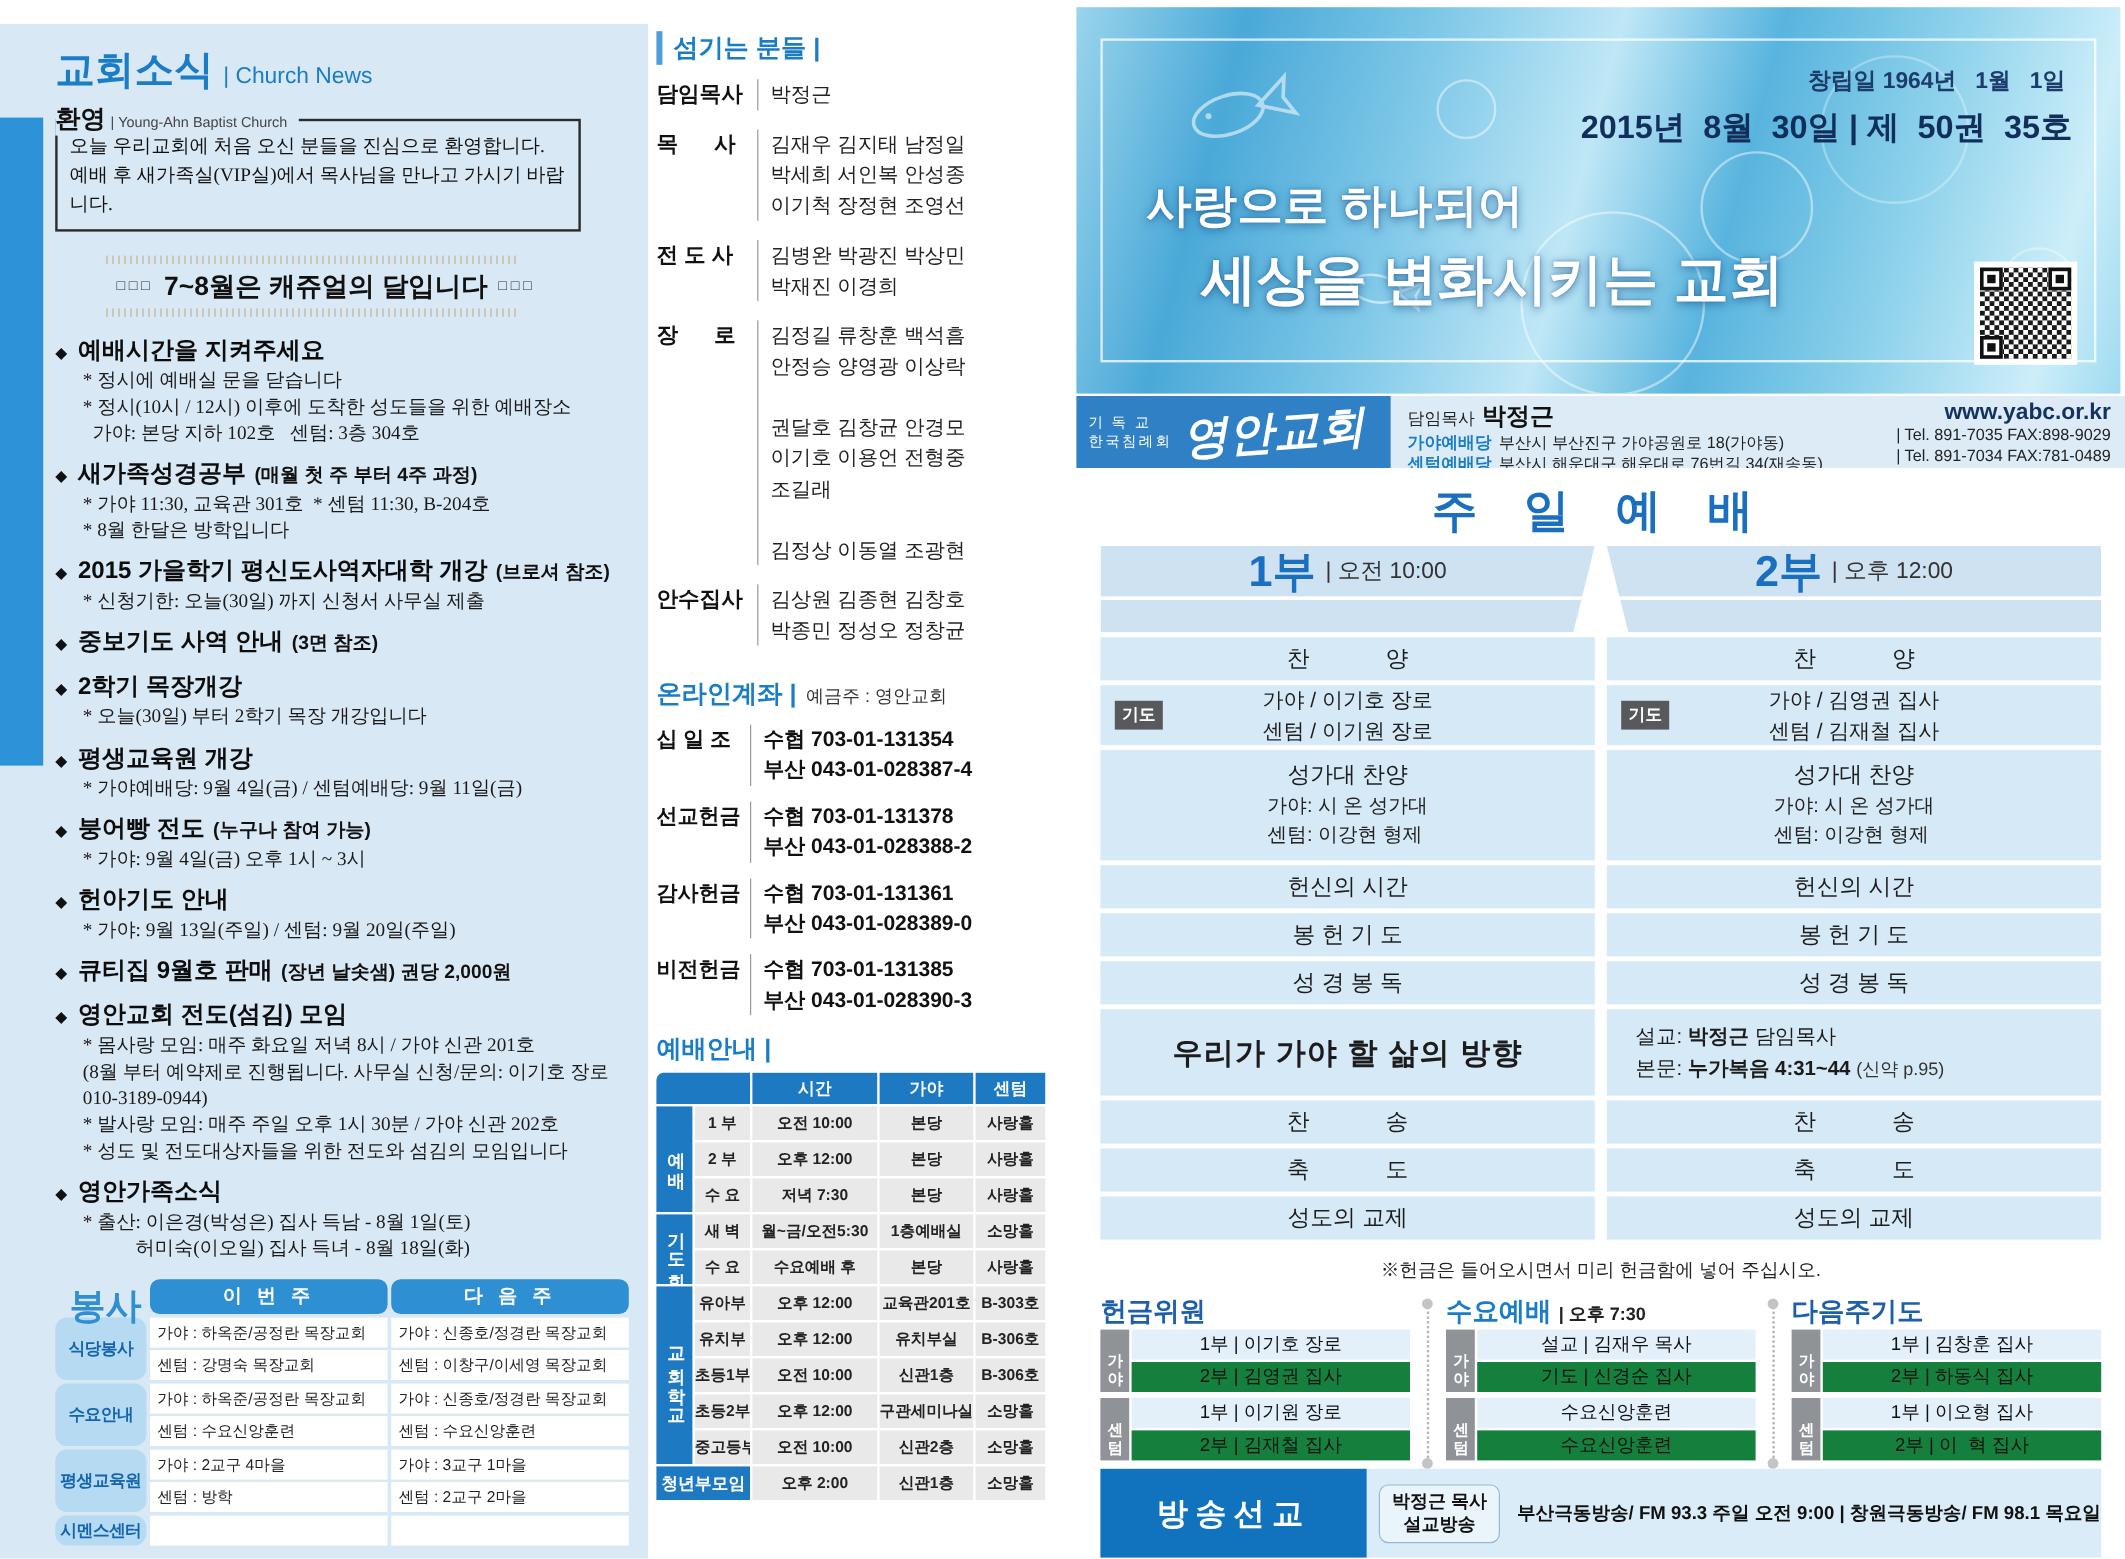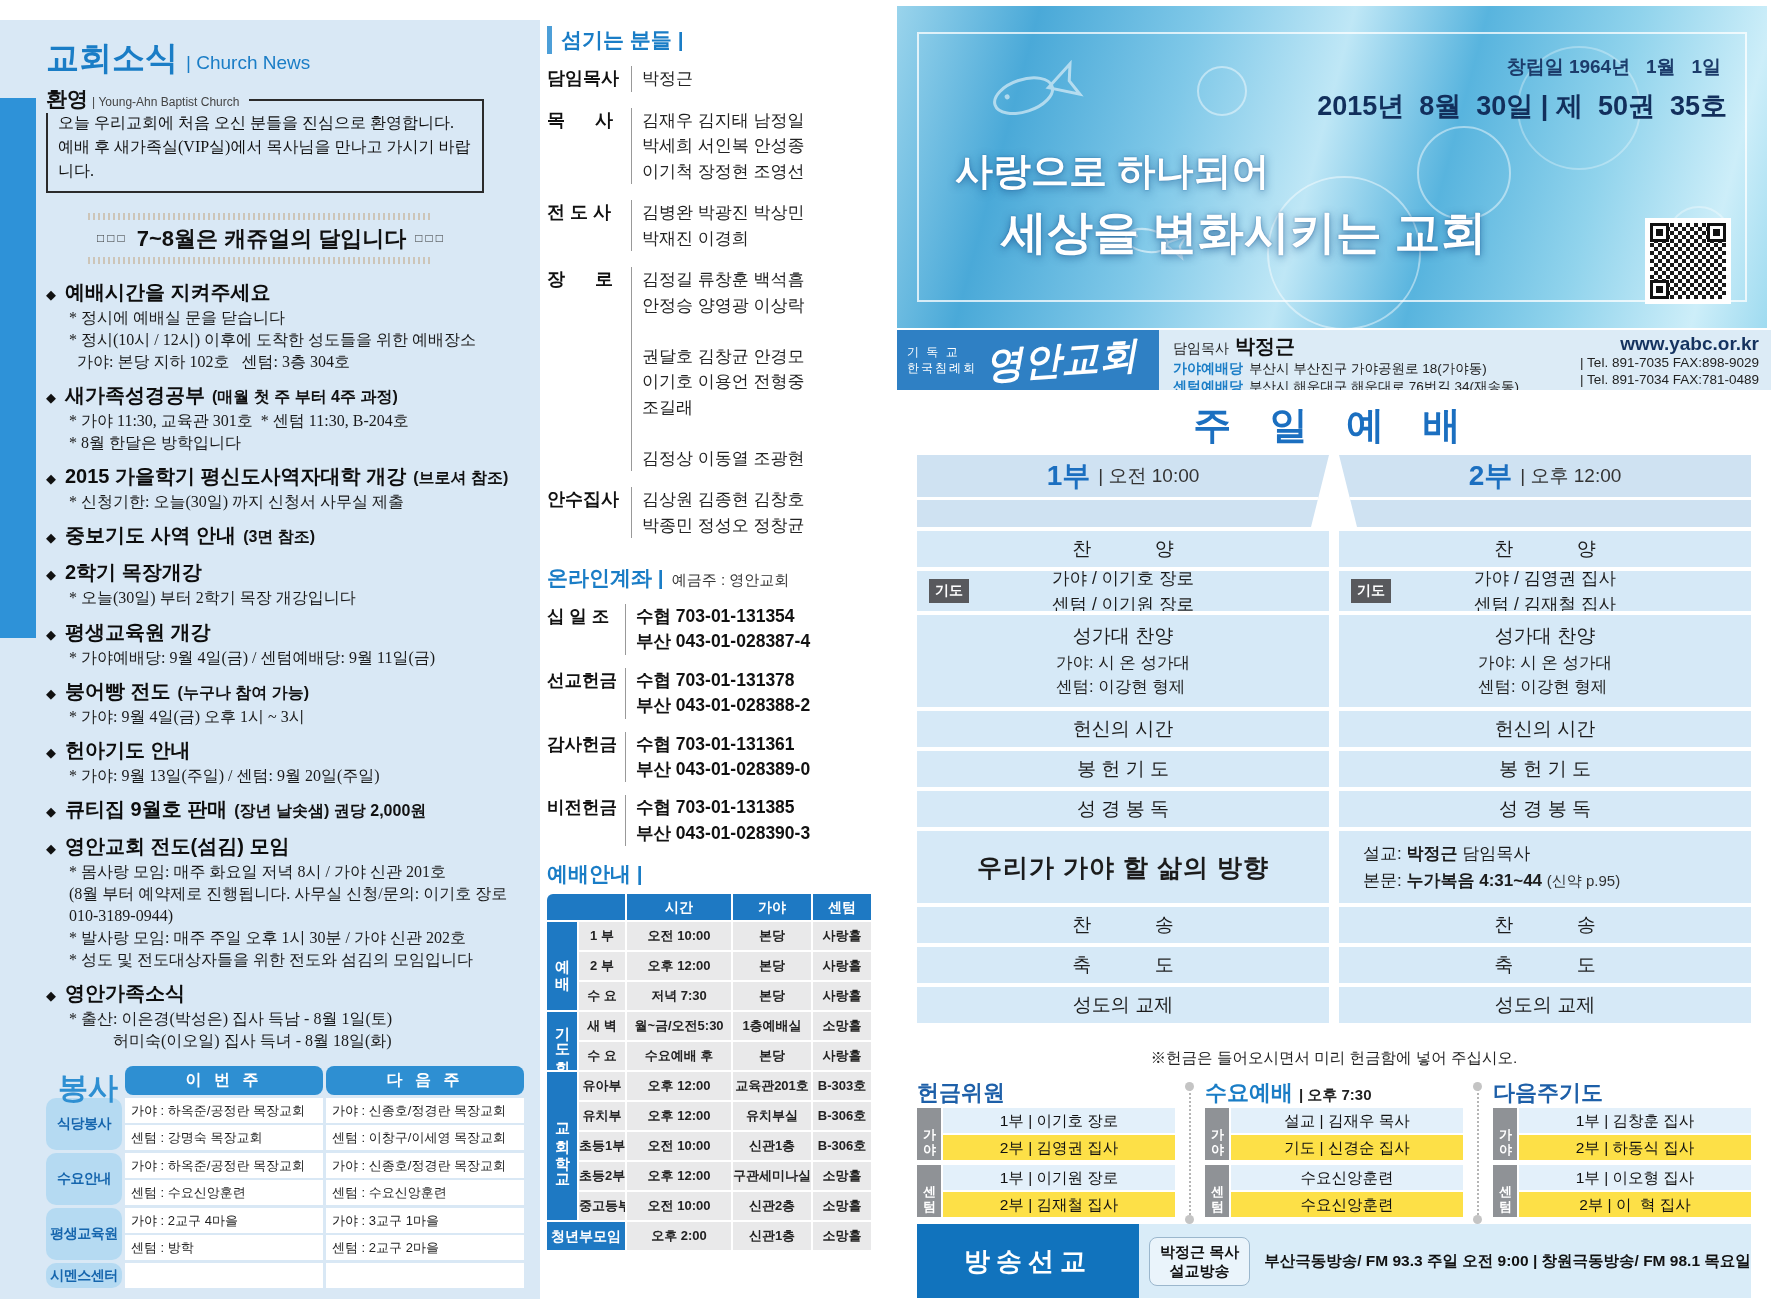--- a/index.html
+++ b/index.html
@@ -102,25 +102,25 @@
   .mi-right{text-align:right;}
   .website{font-size:19px;font-weight:bold;color:#14325f;}
   .tel{font-size:13.5px;color:#222;line-height:1.25;white-space:nowrap;}
   .sunday-title{position:absolute;top:400px;left:0;width:874px;text-align:center;font-size:38px;font-weight:bold;color:#1b6fc0;letter-spacing:14px;white-space:nowrap;}
   .worship{position:absolute;top:455px;left:20px;width:834px;display:flex;gap:10px;}
   .wcol{flex:1;display:flex;flex-direction:column;gap:4px;min-width:0;}
   .wbanner{background:#cfe2f2;height:72px;}
   .cut-r{-webkit-clip-path:polygon(0 0,100% 0,calc(100% - 18px) 100%,0 100%);clip-path:polygon(0 0,100% 0,calc(100% - 18px) 100%,0 100%);}
   .cut-l{-webkit-clip-path:polygon(0 0,100% 0,100% 100%,18px 100%);clip-path:polygon(0 0,100% 0,100% 100%,18px 100%);}
   .wb-top{height:42px;display:flex;align-items:center;justify-content:center;border-bottom:3px solid #fff;}
-  .wb-part{font-size:28px;font-weight:bold;color:#1b6fc0;margin-right:8px;}
+  .wb-part{font-size:36px;font-weight:bold;color:#1b6fc0;margin-right:8px;}
   .wb-time{font-size:19px;color:#333;white-space:pre;}
   .wb-sub{height:27px;line-height:27px;text-align:center;font-size:15.5px;color:#222;white-space:nowrap;overflow:hidden;margin-top:43px;}
   .wrow{background:#d6e9f7;display:flex;align-items:center;justify-content:center;font-size:19px;color:#1c1c1c;white-space:pre;overflow:hidden;}
-  .h36{height:36px;} .h54{height:40px;} .h92{height:92px;} .h72{height:72px;}
+  .h36{height:36px;} .h54{height:50px;} .h92{height:92px;} .h72{height:72px;}
   .prayer-row{position:relative;}
   .prayer-badge{position:absolute;left:12px;top:50%;transform:translateY(-50%);background:#58595d;color:#fff;font-size:14px;font-weight:bold;padding:3px 6px;}
   .prayer-text{white-space:pre-line;font-size:17.5px;line-height:1.5;text-align:left;}
   .choir-row{flex-direction:column;gap:2px;}
   .choir-title{font-size:19px;}
   .choir-detail{font-size:16.5px;white-space:pre-line;line-height:1.45;text-align:left;color:#222;}
   .sermon-left{font-size:25px;font-weight:bold;letter-spacing:1px;}
   .sermon-right{flex-direction:column;align-items:flex-start;justify-content:center;padding-left:24px;gap:4px;}
   .sr-line{font-size:17px;white-space:pre;}
   .sr-b{font-weight:bold;}
@@ -131,21 +131,21 @@
   .csep{width:0;border-left:2px dotted #b5b5b5;margin:8px 14px 0;position:relative;}
   .csep::before,.csep::after{content:"";position:absolute;width:9px;height:9px;background:#c4c4c4;border-radius:50%;left:-6px;}
   .csep::before{top:-4px;} .csep::after{bottom:-2px;}
   .ctitle{text-align:left;font-size:22px;font-weight:bold;color:#1d5fa8;height:30px;white-space:nowrap;}
   .ctime{font-size:15px;font-weight:bold;color:#222;margin-left:6px;}
   .cgroup{display:flex;gap:2px;margin-bottom:5px;}
   .cside{width:24px;flex-shrink:0;background:#8f9296;color:#fff;font-size:13px;font-weight:bold;
          writing-mode:vertical-rl;text-orientation:upright;display:flex;align-items:center;justify-content:center;letter-spacing:2px;}
   .crows{flex:1;display:flex;flex-direction:column;gap:2px;min-width:0;}
   .crow{height:25px;line-height:25px;text-align:center;font-size:15.5px;color:#111;white-space:pre;overflow:hidden;}
-  .crow.a{background:#e3f0fa;} .crow.b{background:#fde047;}
+  .crow.a{background:#e3f0fa;} .crow.b{background:#15803d;}
   .broadcast{position:absolute;top:1224px;left:20px;width:834px;height:74px;display:flex;border-radius:24px;}
   .bc-title{width:222px;flex-shrink:0;background:#1173bd;color:#fff;font-size:26px;font-weight:bold;letter-spacing:6px;display:flex;align-items:center;justify-content:center;}
   .bc-strip{flex:1;background:#d9ecf8;display:flex;align-items:center;gap:14px;padding-left:10px;overflow:hidden;}
   .bc-label{border:1px solid #9bb7cd;background:#eaf4fb;border-radius:8px;padding:4px 10px;font-size:15px;font-weight:bold;text-align:center;white-space:pre-line;line-height:1.3;flex-shrink:0;}
   .bc-text{font-size:15.5px;font-weight:bold;color:#111;white-space:nowrap;}
 </style>
 </head>
 <body>
 
 <div class="left-panel">

